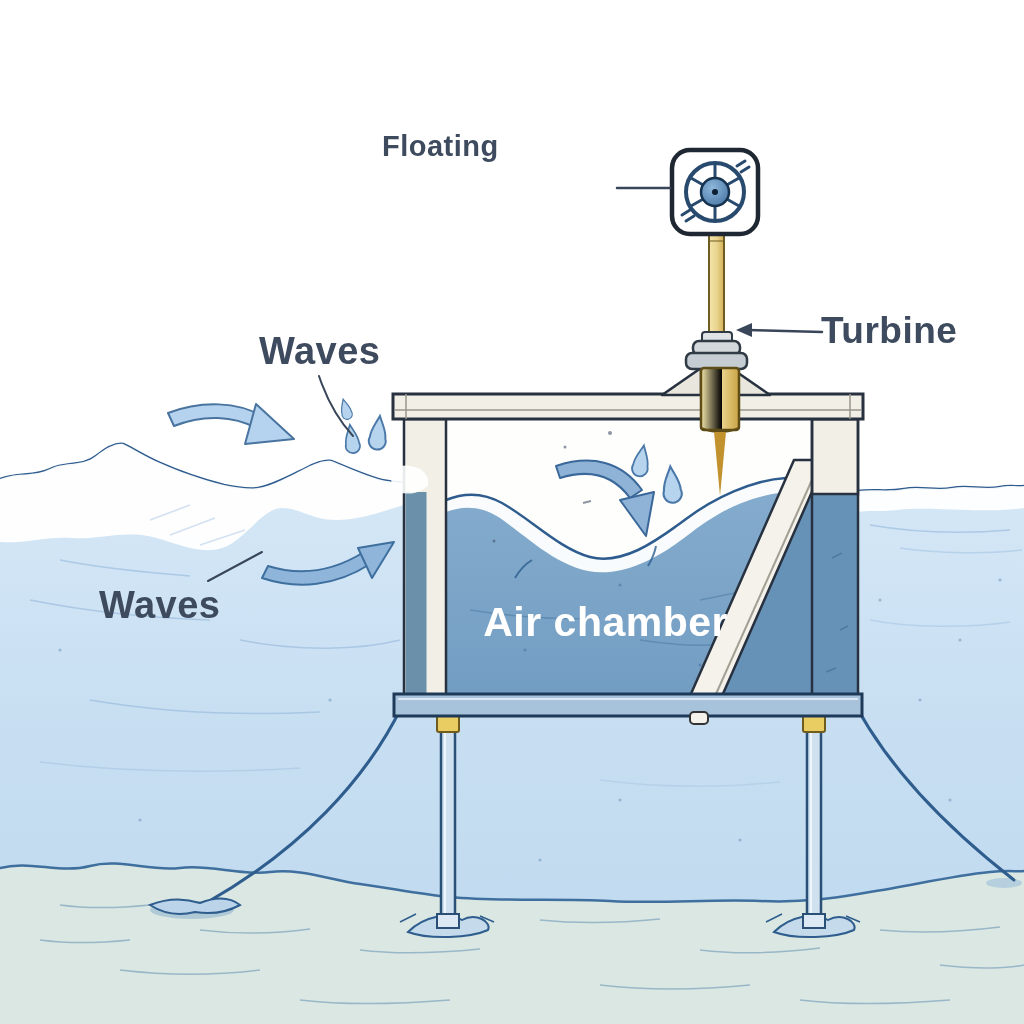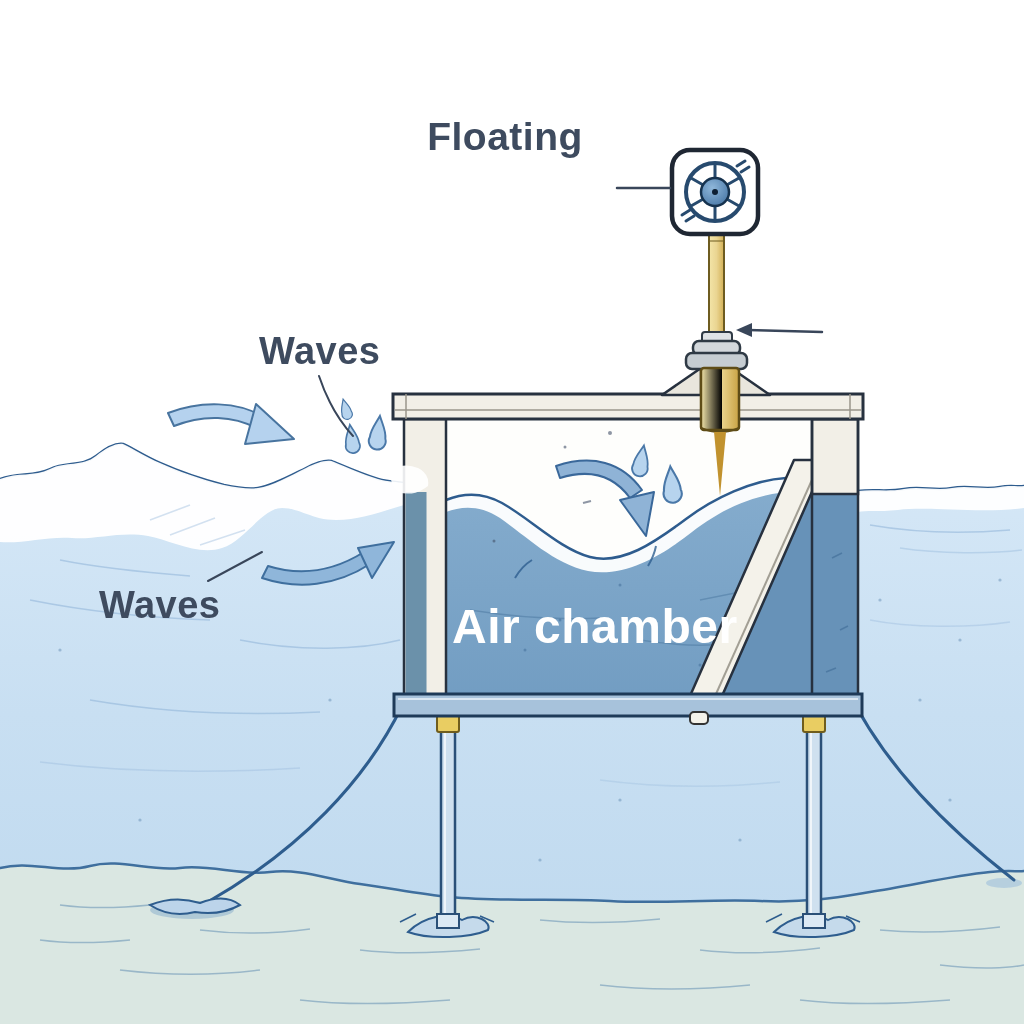--- a/index.html
+++ b/index.html
@@ -1,24 +1,24 @@
 <!DOCTYPE html>
 <html><head>
 <meta charset="utf-8">
 <style>
   html,body{margin:0;padding:0;background:#ffffff;}
   .stage{position:relative;width:1024px;height:1024px;background:#ffffff;overflow:hidden;
          font-family:"Liberation Sans", sans-serif;}
   .stage svg{position:absolute;left:0;top:0;}
   .label{position:absolute;color:#3e4b5f;font-weight:600;letter-spacing:.5px;white-space:nowrap;text-align:center;}
-  .label-fb{left:382px;top:114px;width:246px;text-align:center;font-size:39px;line-height:1.16;}
+  .label-fb{left:382px;top:130px;width:246px;text-align:left;font-size:29px;line-height:1.16;}
   .label-turbine{left:821px;top:310px;font-size:37px;}
   .label-waves-top{left:259px;top:330px;font-size:38px;}
   .label-waves-bottom{left:99px;top:584px;font-size:38px;}
-  .label-air{left:452px;top:599px;width:276px;text-align:left;font-size:48px;color:#ffffff;font-weight:600;}
+  .label-air{left:452px;top:599px;width:276px;text-align:right;font-size:41px;color:#ffffff;font-weight:600;}
 </style>
 </head>
 <body>
 
 <div class="stage">
 <svg width="1024" height="1024" viewBox="0 0 1024 1024">
   <defs>
     <linearGradient id="waterG" x1="0" y1="460" x2="0" y2="1024" gradientUnits="userSpaceOnUse">
       <stop offset="0" stop-color="#d6e8f7"></stop>
           <stop offset="0.45" stop-color="#c8dff2"></stop>
@@ -272,16 +272,17 @@
     <path stroke-width="2.5" d="M822,332 L748,330"></path>
     <path d="M752,323 L736,330 L752,337 Z" fill="#39465a" stroke="none"></path>
     <path stroke-width="2" d="M319,376 Q331,412 353,436"></path>
     <path stroke-width="2" d="M208,581 Q236,566 262,552"></path>
   </g>
 </svg>
 
 <div class="label label-fb">
   <span style="display:block">Floating</span>
 </div>
+<div class="label label-turbine">Turbine</div>
 <div class="label label-waves-top">Waves</div>
 <div class="label label-waves-bottom">Waves</div>
 <div class="label label-air">Air chamber</div>
 </div>
 
 </body></html>

